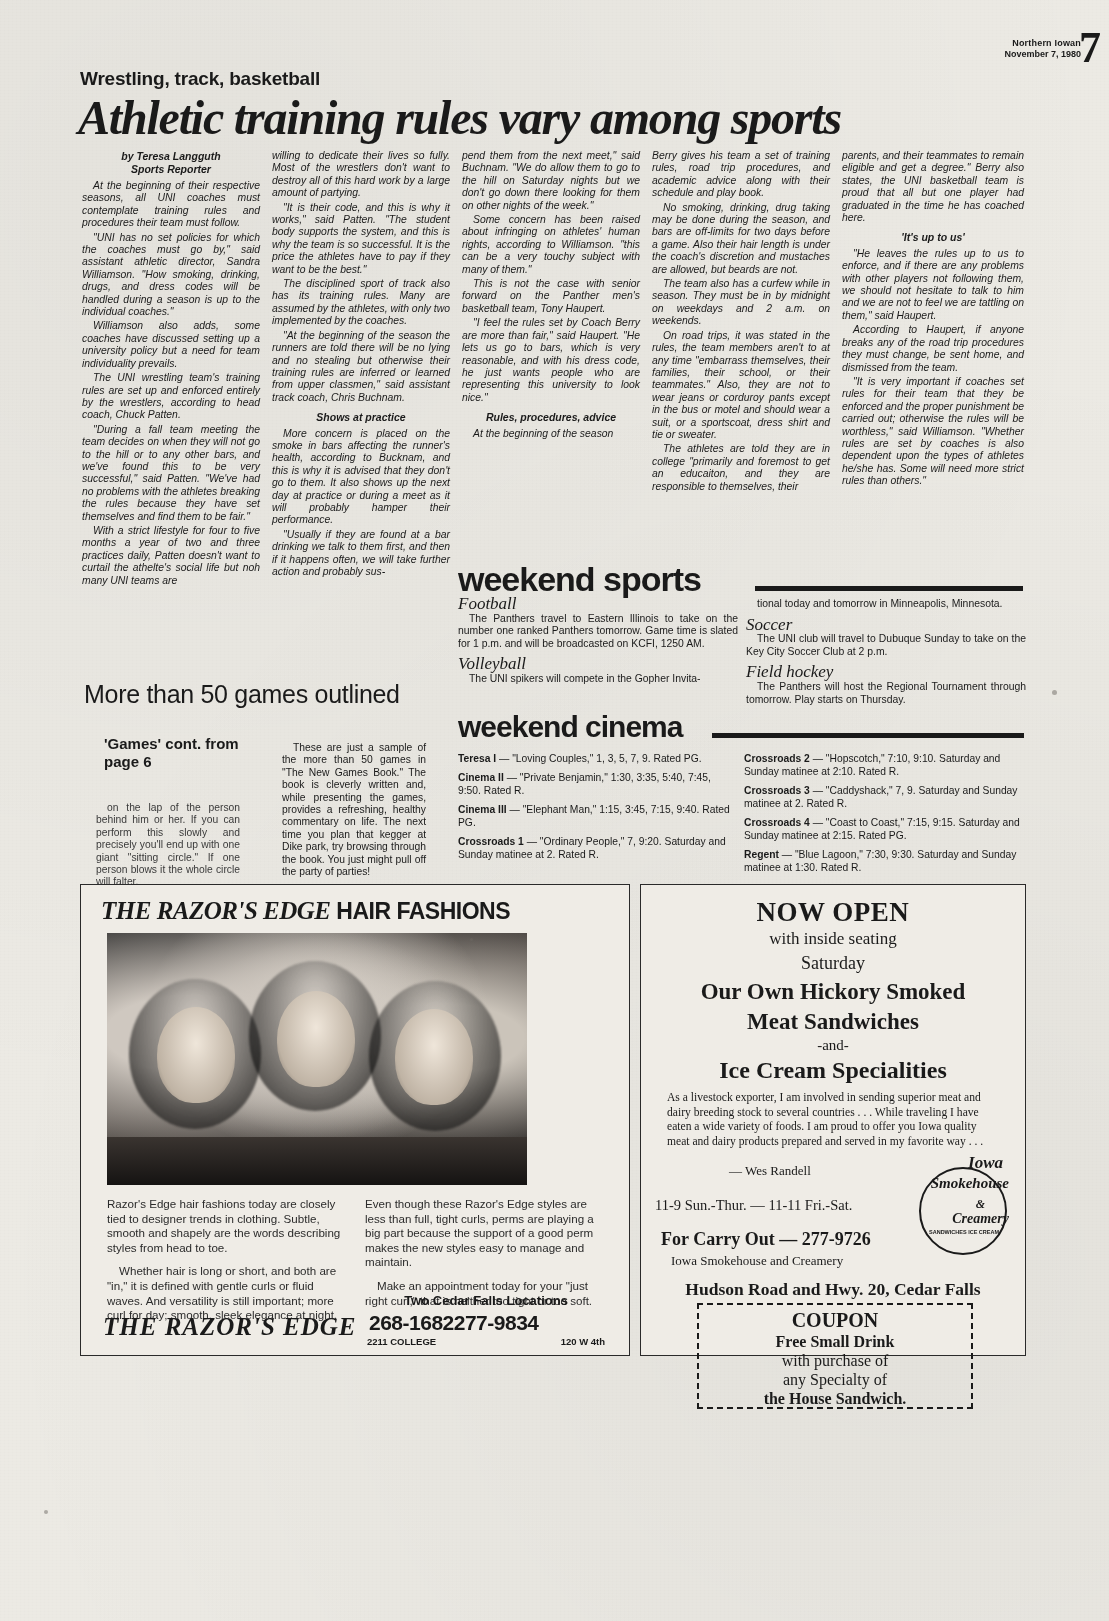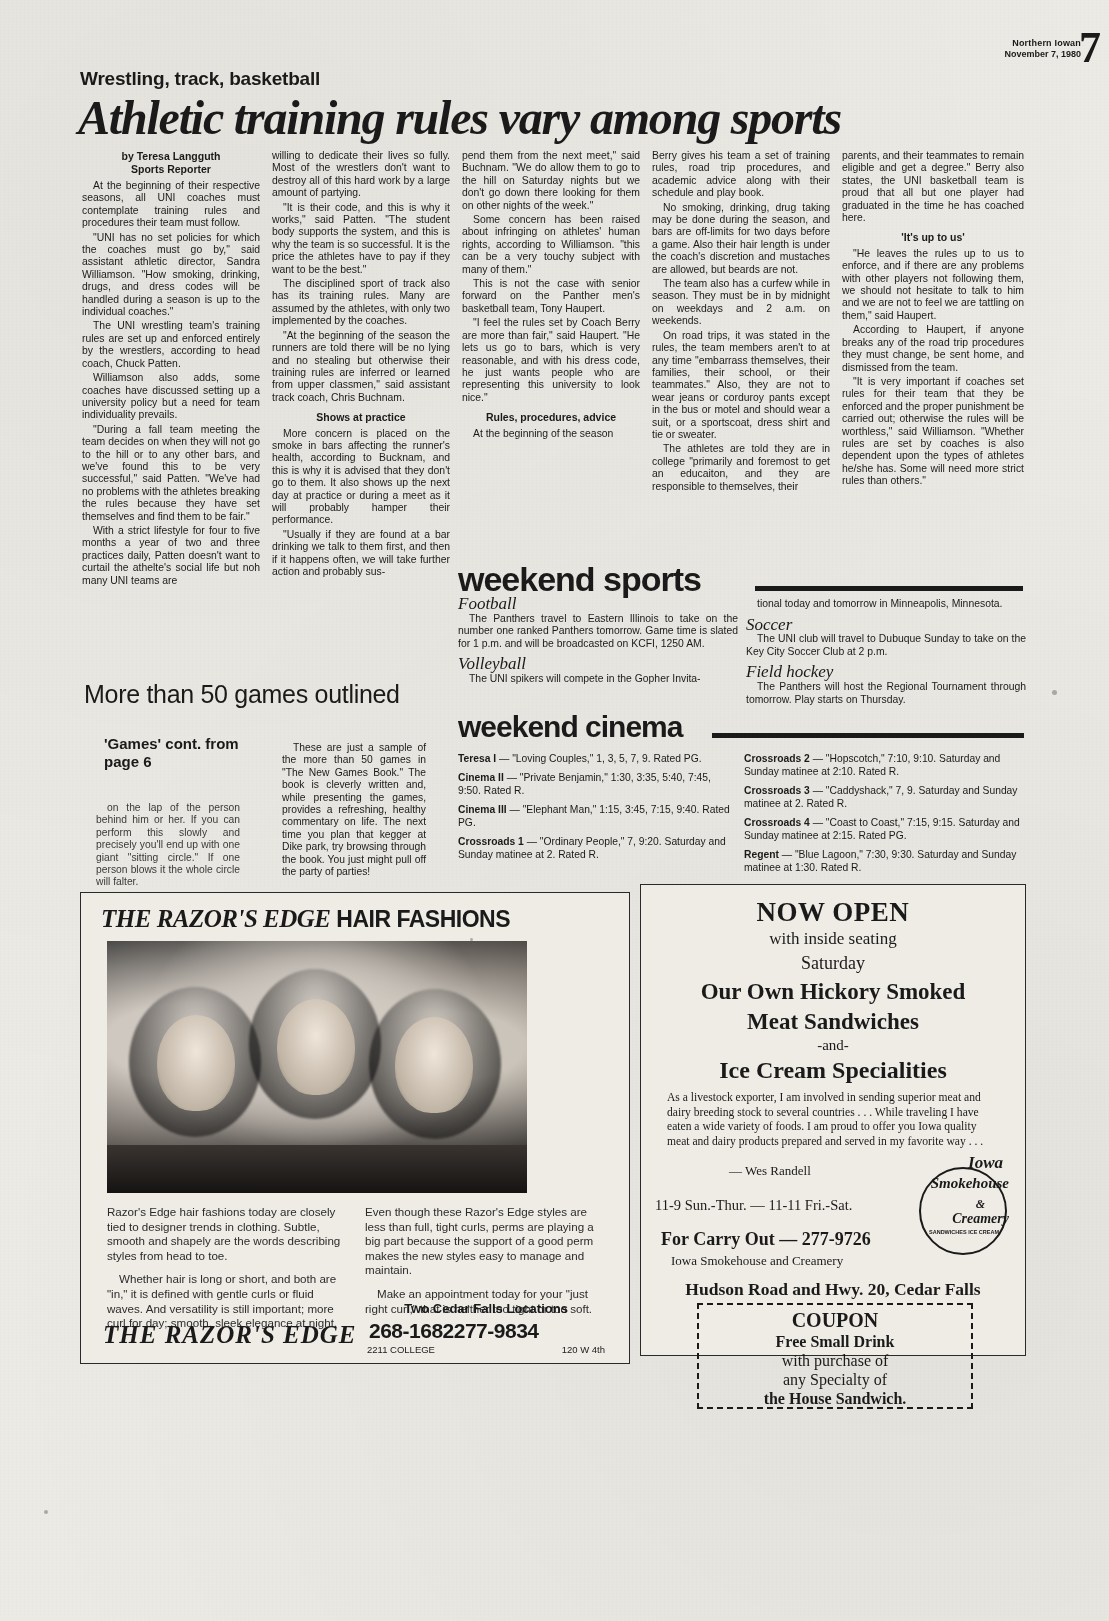--- a/index.html
+++ b/index.html
@@ -34,21 +34,21 @@
            font-size:44px; font-weight:bold; line-height:40px; }
 
   .kicker { position:absolute; left:80px; top:68px; font-size:19px; font-weight:bold; letter-spacing:-.2px; }
   .headline { position:absolute; left:78px; top:93px; width:900px;
     font-family:"Liberation Serif", serif; font-style:italic; font-weight:bold;
     font-size:48px; line-height:50px; letter-spacing:-1.2px; }
 
   
   .cols { position:absolute; left:82px; top:150px; width:940px; }
   .col { position:absolute; top:0; width:178px; font-size:10.4px; line-height:12.4px;
-         text-align:justify; }
+         text-align:justify;font-style:italic; }
   .col p { margin:0 0 0 0; text-indent:11px; }
   .col p.noind { text-indent:0; }
   .col p + p { margin-top:2px; }
   .byline { text-align:center; font-weight:bold; font-size:10.5px; line-height:13px; margin-bottom:4px; }
   .subhead { text-align:center; font-weight:bold; font-size:10.5px; margin:7px 0 4px; }
   .c1 { left:0; } .c2 { left:190px; } .c3 { left:380px; }
   .c4 { left:570px; } .c5 { left:760px; width:182px; }
 
   
   .ws-title { position:absolute; left:458px; top:560px;
@@ -78,21 +78,21 @@
     letter-spacing:-1px; }
   .wc-rule { position:absolute; left:712px; top:733px; width:312px; height:5px; background:#1a1a1a; }
   .wc-body { position:absolute; left:458px; top:752px; width:566px; font-size:10.3px; line-height:13px; }
   .wc-col { position:absolute; width:276px; }
   .wc-l { left:0; } .wc-r { left:286px; }
   .wc-item { margin:0 0 6px; }
   .wc-item b { font-weight:bold; }
 
   
   .ad-left { position:absolute; left:80px; top:884px; width:548px; height:470px;
-    border:1px solid #2a2a2a; background:#efece6;margin-top:8px; }
+    border:1px solid #2a2a2a; background:#efece6; }
   .ad-right { position:absolute; left:640px; top:884px; width:384px; height:470px;
     border:1px solid #2a2a2a; background:#efece6; }
 
   .razor-logo { position:absolute; left:20px; top:12px; font-family:"Liberation Serif", serif;
     font-style:italic; font-weight:bold; font-size:25px; letter-spacing:-.5px; }
   .razor-logo .plain { font-family:"Liberation Sans", sans-serif; font-style:normal; font-size:23px; }
   .photo { position:absolute; left:26px; top:48px; width:420px; height:252px;
     background:
       radial-gradient(ellipse at 20% 40%, #cfc8c0 0 18%, rgba(0,0,0,0) 60%),
       radial-gradient(ellipse at 50% 34%, #d6cfc6 0 16%, rgba(0,0,0,0) 58%),
@@ -116,21 +116,21 @@
   .ad-col p { margin:0 0 9px; text-indent:12px; }
   .ad-col p.noind { text-indent:0; }
   .ad-c1 { left:26px; top:312px; width:240px; }
   .ad-c2 { left:284px; top:312px; width:240px; }
   .razor-foot { position:absolute; left:22px; top:428px; font-family:"Liberation Serif", serif;
     font-style:italic; font-weight:bold; font-size:25px; letter-spacing:1px; }
   .loc { position:absolute; left:280px; top:408px; width:250px; text-align:center; }
   .loc .t { font-size:13px; font-weight:bold; }
   .loc .nums { font-size:21px; font-weight:bold; margin-top:3px; letter-spacing:-.5px;
     display:flex; padding:0 8px; }
-  .loc .addr { font-size:9.5px; font-weight:normal; margin-top:1px;
+  .loc .addr { font-size:9.5px; font-weight:bold; margin-top:1px;
     display:flex; justify-content:space-between; padding:0 6px; }
 
   
   .ra { text-align:center; font-family:"Liberation Serif", serif; }
   .ra-open { position:absolute; left:0; right:0; top:12px; font-size:27px; font-weight:bold; letter-spacing:.5px; }
   .ra-seat { position:absolute; left:0; right:0; top:44px; font-size:17px; }
   .ra-feat { position:absolute; left:0; right:0; top:68px; font-size:18px; }
   .ra-l1 { position:absolute; left:0; right:0; top:94px; font-size:23px; font-weight:bold; }
   .ra-l2 { position:absolute; left:0; right:0; top:124px; font-size:23px; font-weight:bold; }
   .ra-and { position:absolute; left:0; right:0; top:152px; font-size:15px; }
@@ -184,22 +184,22 @@
 
     <div class="cols">
 
       <div class="col c1">
         <div class="byline">
           <div>by Teresa Langguth</div>
           <div>Sports Reporter</div>
         </div>
         <p>At the beginning of their respective seasons, all UNI coaches must contemplate training rules and procedures their team must follow.</p>
         <p>"UNI has no set policies for which the coaches must go by," said assistant athletic director, Sandra Williamson. "How smoking, drinking, drugs, and dress codes will be handled during a season is up to the individual coaches."</p>
+        <p>Williamson also adds, some coaches have discussed setting up a university policy but a need for team individuality prevails.</p>
         <p>The UNI wrestling team's training rules are set up and enforced entirely by the wrestlers, according to head coach, Chuck Patten.</p>
-        <p>Williamson also adds, some coaches have discussed setting up a university policy but a need for team individuality prevails.</p>
         <p>"During a fall team meeting the team decides on when they will not go to the hill or to any other bars, and we've found this to be very successful," said Patten. "We've had no problems with the athletes breaking the rules because they have set themselves and find them to be fair."</p>
         <p>With a strict lifestyle for four to five months a year of two and three practices daily, Patten doesn't want to curtail the athelte's social life but noh many UNI teams are</p>
       </div>
 
       <div class="col c2">
         <p class="noind">willing to dedicate their lives so fully. Most of the wrestlers don't want to destroy all of this hard work by a large amount of partying.</p>
         <p>"It is their code, and this is why it works," said Patten. "The student body supports the system, and this is why the team is so successful. It is the price the athletes have to pay if they want to be the best."</p>
         <p>The disciplined sport of track also has its training rules. Many are assumed by the athletes, with only two implemented by the coaches.</p>
         <p>"At the beginning of the season the runners are told there will be no lying and no stealing but otherwise their training rules are inferred or learned from upper classmen," said assistant track coach, Chris Buchnam.</p>
         <div class="subhead">Shows at practice</div>

